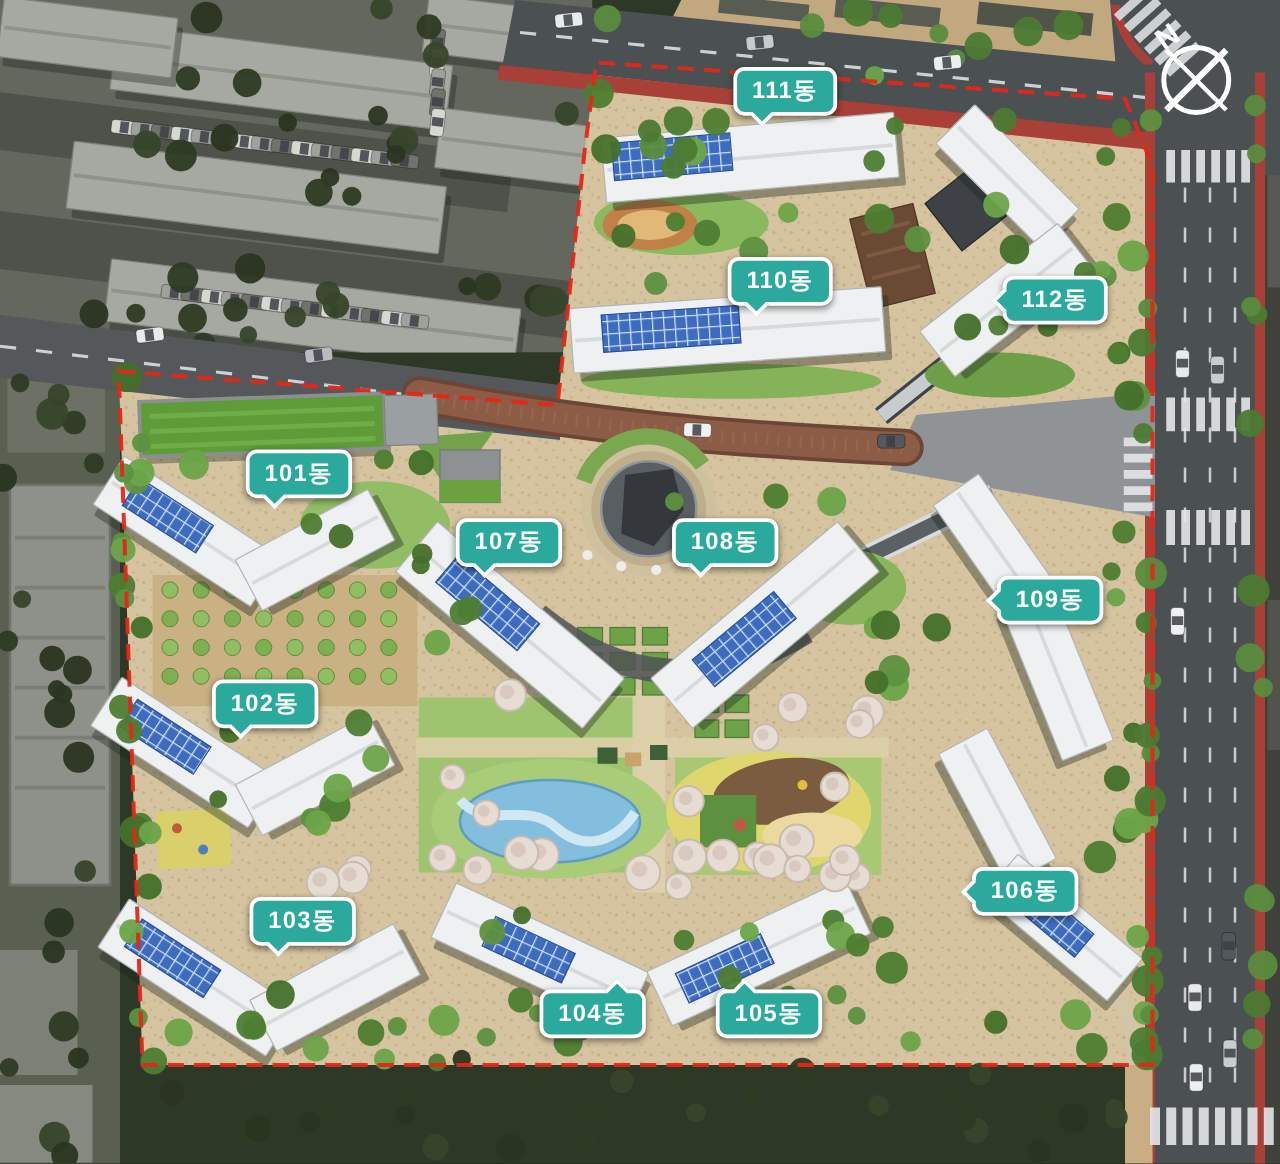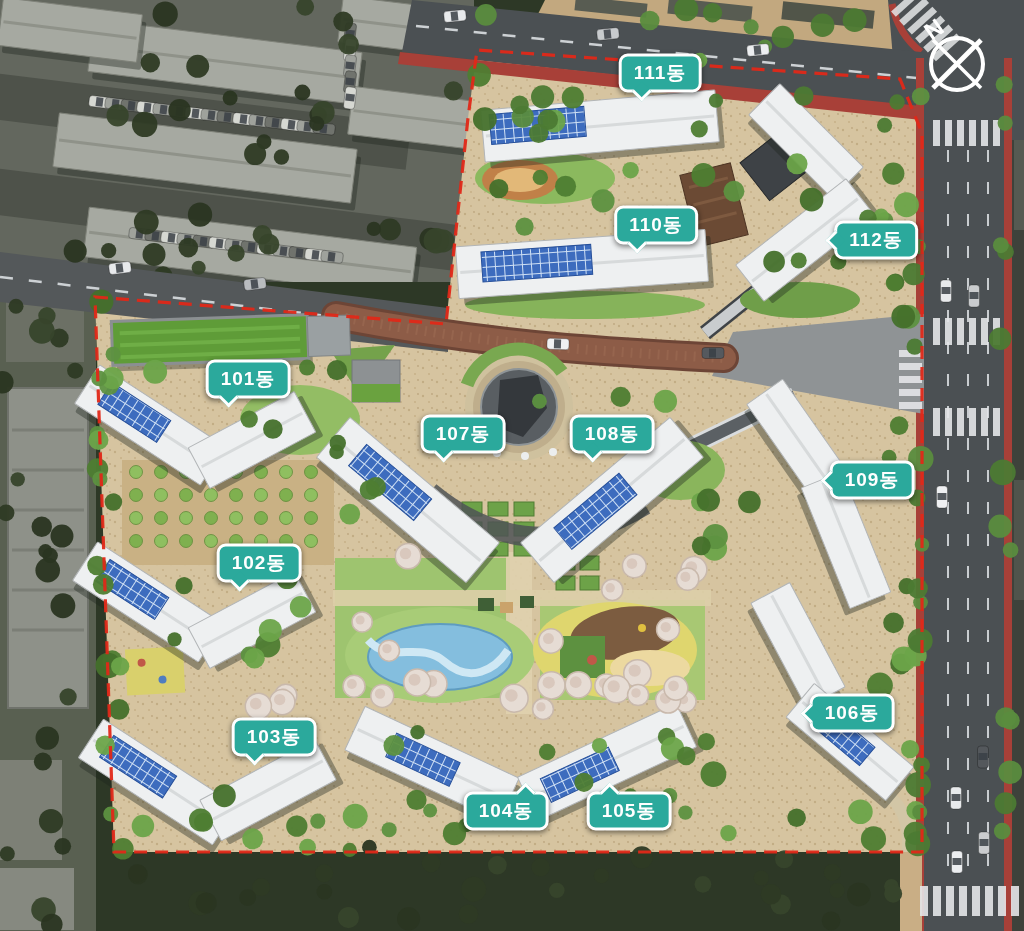--- a/index.html
+++ b/index.html
@@ -5,21 +5,21 @@
   html,body{margin:0;padding:0;background:#1d2219;}
   .stage{position:relative;width:1024px;height:931px;overflow:hidden;
          font-family:"Liberation Sans",sans-serif;background:#2d3826;}
   svg{display:block;}
   .badge{position:absolute;transform:translate(-50%,-50%);
          background:var(--badge-bg,#2BA99C);
          border:3px solid var(--badge-border,#fff);
          color:var(--badge-text,#fff);
          font-weight:bold;font-size:19px;letter-spacing:1px;
          padding:3px 12px 4px;border-radius:9px;
-         box-shadow:0 2px 5px rgba(0,0,0,.45);white-space:nowrap;z-index:5;margin-left:32px;}
+         box-shadow:0 2px 5px rgba(0,0,0,.45);white-space:nowrap;z-index:5;}
   .tail{position:absolute;width:11px;height:11px;background:var(--badge-bg,#2BA99C);
         transform:rotate(45deg);}
   .tail-bl .tail{bottom:-9px;left:13px;border-right:3px solid #fff;border-bottom:3px solid #fff;}
   .tail-l  .tail{left:-9px;top:calc(50% - 7px);border-left:3px solid #fff;border-bottom:3px solid #fff;}
   .tail-tr .tail{top:-9px;right:13px;border-top:3px solid #fff;border-left:3px solid #fff;}
   .tail-tl .tail{top:-9px;left:13px;border-top:3px solid #fff;border-left:3px solid #fff;}
 </style>
 </head>
 <body>
 
@@ -915,26 +915,26 @@
   <path d="M95,297 L446,324 L468,118 L477,50 L900,79 L922,133 L922,852 L114,852 Z" fill="none" stroke="var(--boundary,#E02818)" stroke-width="3.2" stroke-dasharray="13 8" opacity="0.95"></path>
 
   <g>
     <circle cx="957" cy="64" r="26" fill="none" stroke="#fff" stroke-width="4"></circle>
     <line x1="933" y1="88" x2="981" y2="40" stroke="#fff" stroke-width="5"></line>
     <line x1="933" y1="40" x2="981" y2="88" stroke="#fff" stroke-width="3.5"></line>
     <text x="928" y="42" transform="rotate(-35 928 36)" fill="#fff" font-size="24" font-weight="bold">N</text>
   </g>
 </svg>
 
-<div class="badge tail-bl" style="left:216px;top:379px"><span class="tail"></span><span>101동</span></div>
-<div class="badge tail-bl" style="left:227px;top:563px"><span class="tail"></span><span>102동</span></div>
+<div class="badge tail-bl" style="left:239px;top:379px"><span class="tail"></span><span>101동</span></div>
+<div class="badge tail-bl" style="left:212px;top:563px"><span class="tail"></span><span>102동</span></div>
 <div class="badge tail-bl" style="left:242px;top:737px"><span class="tail"></span><span>103동</span></div>
 <div class="badge tail-tr" style="left:474px;top:811px"><span class="tail"></span><span>104동</span></div>
-<div class="badge tail-tl" style="left:597px;top:811px"><span class="tail"></span><span>105동</span></div>
+<div class="badge tail-tl" style="left:615px;top:811px"><span class="tail"></span><span>105동</span></div>
 <div class="badge tail-l" style="left:820px;top:713px"><span class="tail"></span><span>106동</span></div>
-<div class="badge tail-bl" style="left:431px;top:434px"><span class="tail"></span><span>107동</span></div>
+<div class="badge tail-bl" style="left:407px;top:434px"><span class="tail"></span><span>107동</span></div>
 <div class="badge tail-bl" style="left:580px;top:434px"><span class="tail"></span><span>108동</span></div>
 <div class="badge tail-l" style="left:840px;top:480px"><span class="tail"></span><span>109동</span></div>
 <div class="badge tail-bl" style="left:624px;top:225px"><span class="tail"></span><span>110동</span></div>
 <div class="badge tail-bl" style="left:628px;top:73px"><span class="tail"></span><span>111동</span></div>
 <div class="badge tail-l" style="left:844px;top:240px"><span class="tail"></span><span>112동</span></div>
 
 </div>
 
 </body></html>

